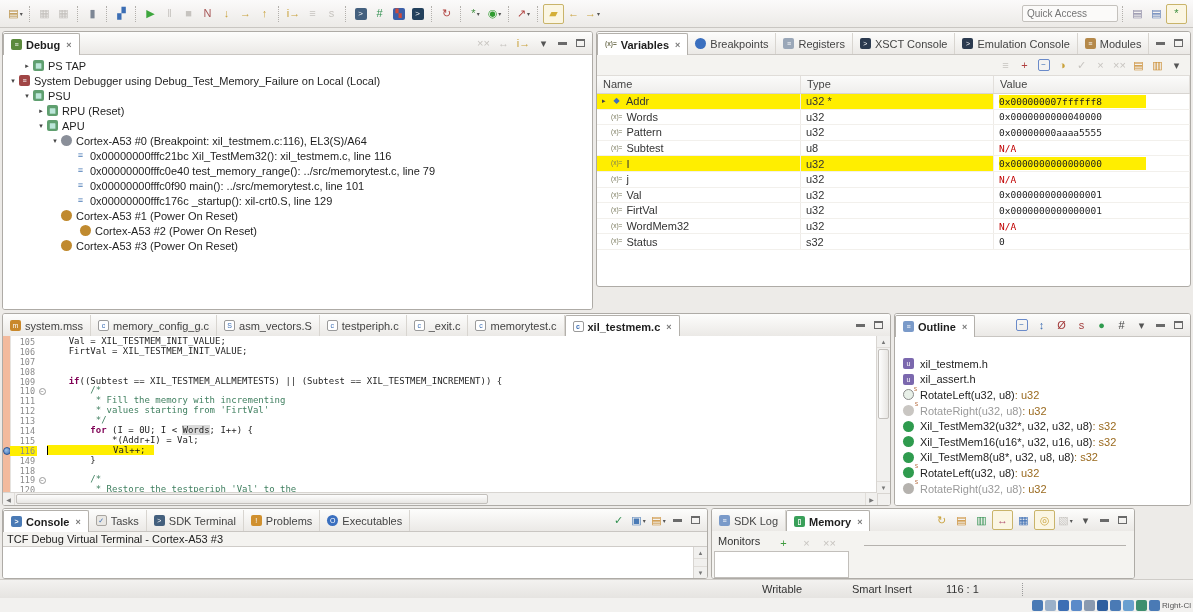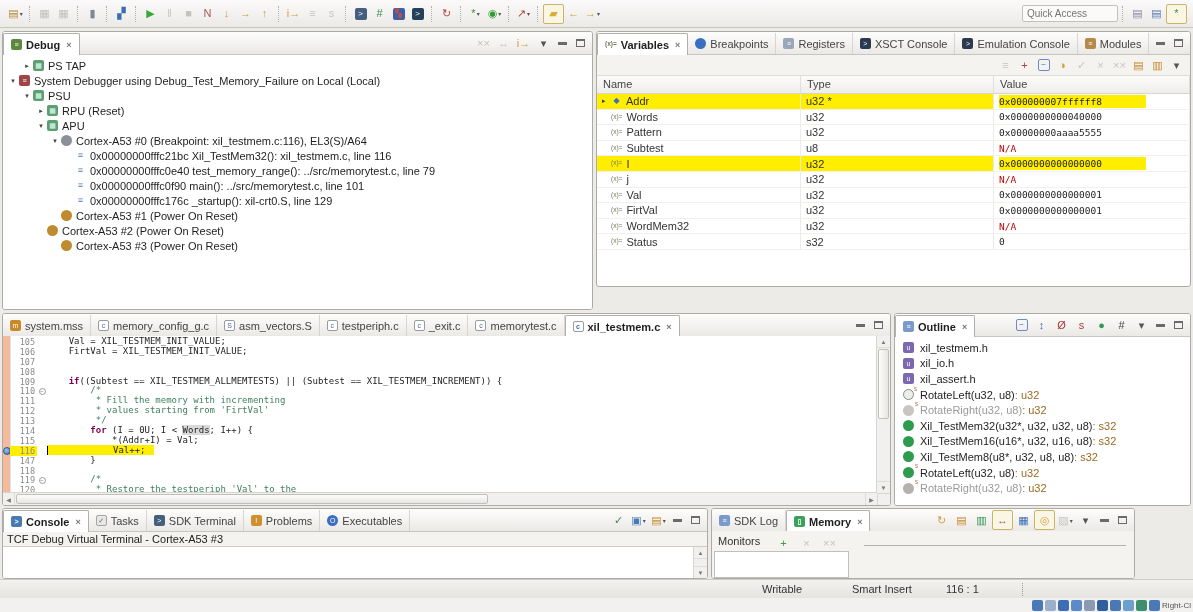--- a/index.html
+++ b/index.html
@@ -91,21 +91,21 @@
   .hsb{position:absolute;left:0;right:13px;bottom:0;height:12px;background:#f1f0ee;border-top:1px solid #d8d5d1}
   .hsb .sbbtn{position:absolute;top:0;bottom:0;width:11px;display:flex;align-items:center;
     justify-content:center;font-size:6px;color:#777}
   .hsb .sbbtn.l{left:0;border-right:1px solid #e0ddd9}
   .hsb .sbbtn.r{right:0;border-left:1px solid #e0ddd9}
   .hthumb{position:absolute;top:1px;bottom:1px;border:1px solid #c2bfbb;
     background:linear-gradient(#fdfdfd,#e8e6e3);border-radius:2px}
   .corner{position:absolute;right:0;bottom:0;width:13px;height:12px;background:#f1f0ee;
     border-top:1px solid #d8d5d1;border-left:1px solid #d8d5d1;box-sizing:border-box}
   
-  #outline-list{position:absolute;top:23px;left:0;right:0;bottom:0;background:#fff;padding-top:3px}
+  #outline-list{position:absolute;top:23px;left:0;right:0;bottom:0;background:#fff;padding-top:19px}
   .orow{height:15.6px;display:flex;align-items:center;padding-left:8px;white-space:nowrap;color:#1e1e1e}
   .orow .mini{margin-right:6px}
   .oret{color:#9a6a1f}
   .gray{color:#9a9a9a}
   
   .cmsg{height:15px;line-height:15px;padding-left:4px;background:#f4f3f0;color:#222}
   .cbody{position:absolute;top:37px;left:0;right:0;bottom:0;background:#fff;border-top:1px solid #cfccc8}
   
   .mbody{position:absolute;top:22px;left:0;right:0;bottom:0;background:#f4f3f0}
   .mon-label{position:absolute;left:6px;top:4px;color:#333}
@@ -338,21 +338,21 @@
           </span>
           <span>0x00000000fffc176c _startup(): xil-crt0.S, line 129</span>
         </div>
         <div class="trow" style="padding-left: 47px;">
           <span class="arrow"></span>
           <span class="mini" style="border-radius: 50%; background: rgb(192, 138, 47);">
             <span></span>
           </span>
           <span>Cortex-A53 #1 (Power On Reset)</span>
         </div>
-        <div class="trow" style="padding-left: 33px;">
+        <div class="trow" style="padding-left: 66px;">
           <span class="arrow"></span>
           <span class="mini" style="border-radius: 50%; background: rgb(192, 138, 47);">
             <span></span>
           </span>
           <span>Cortex-A53 #2 (Power On Reset)</span>
         </div>
         <div class="trow" style="padding-left: 47px;">
           <span class="arrow"></span>
           <span class="mini" style="border-radius: 50%; background: rgb(192, 138, 47);">
             <span></span>
@@ -710,21 +710,21 @@
             <span class="n">115</span>
             <span class="f"></span>
             <span class="code"><span>            *(Addr+I) = Val;</span></span>
           </div>
           <div class="edl hl">
             <span class="n">116</span>
             <span class="f"></span>
             <span class="code"><span class="ycode"><span class="cursor"></span><span>            Val++;</span></span></span>
           </div>
           <div class="edl">
-            <span class="n">147</span>
+            <span class="n">149</span>
             <span class="f"></span>
             <span class="code"><span>        }</span></span>
           </div>
           <div class="edl">
             <span class="n">118</span>
             <span class="f"></span>
             <span class="code"></span>
           </div>
           <div class="edl">
             <span class="n">119</span>
@@ -788,26 +788,20 @@
           <span class="wmin"></span>
           <span class="wmax"></span>
         </div>
       </div>
     <div id="outline-list">
         <div class="orow">
           <span class="mini" style="background: rgb(123, 104, 174);">
             <span style="color: rgb(255, 255, 255);">u</span>
           </span>
           <span>xil_testmem.h</span>
-        </div>
-        <div class="orow">
-          <span class="mini" style="background: rgb(123, 104, 174);">
-            <span style="color: rgb(255, 255, 255);">u</span>
-          </span>
-          <span>xil_io.h</span>
         </div>
         <div class="orow">
           <span class="mini" style="background: rgb(123, 104, 174);">
             <span style="color: rgb(255, 255, 255);">u</span>
           </span>
           <span>xil_assert.h</span>
         </div>
         <div class="orow">
           <span class="mini" style="border-radius: 50%; background: rgb(232, 240, 232); border: 1px solid rgb(138, 138, 138);">
             <span></span>

